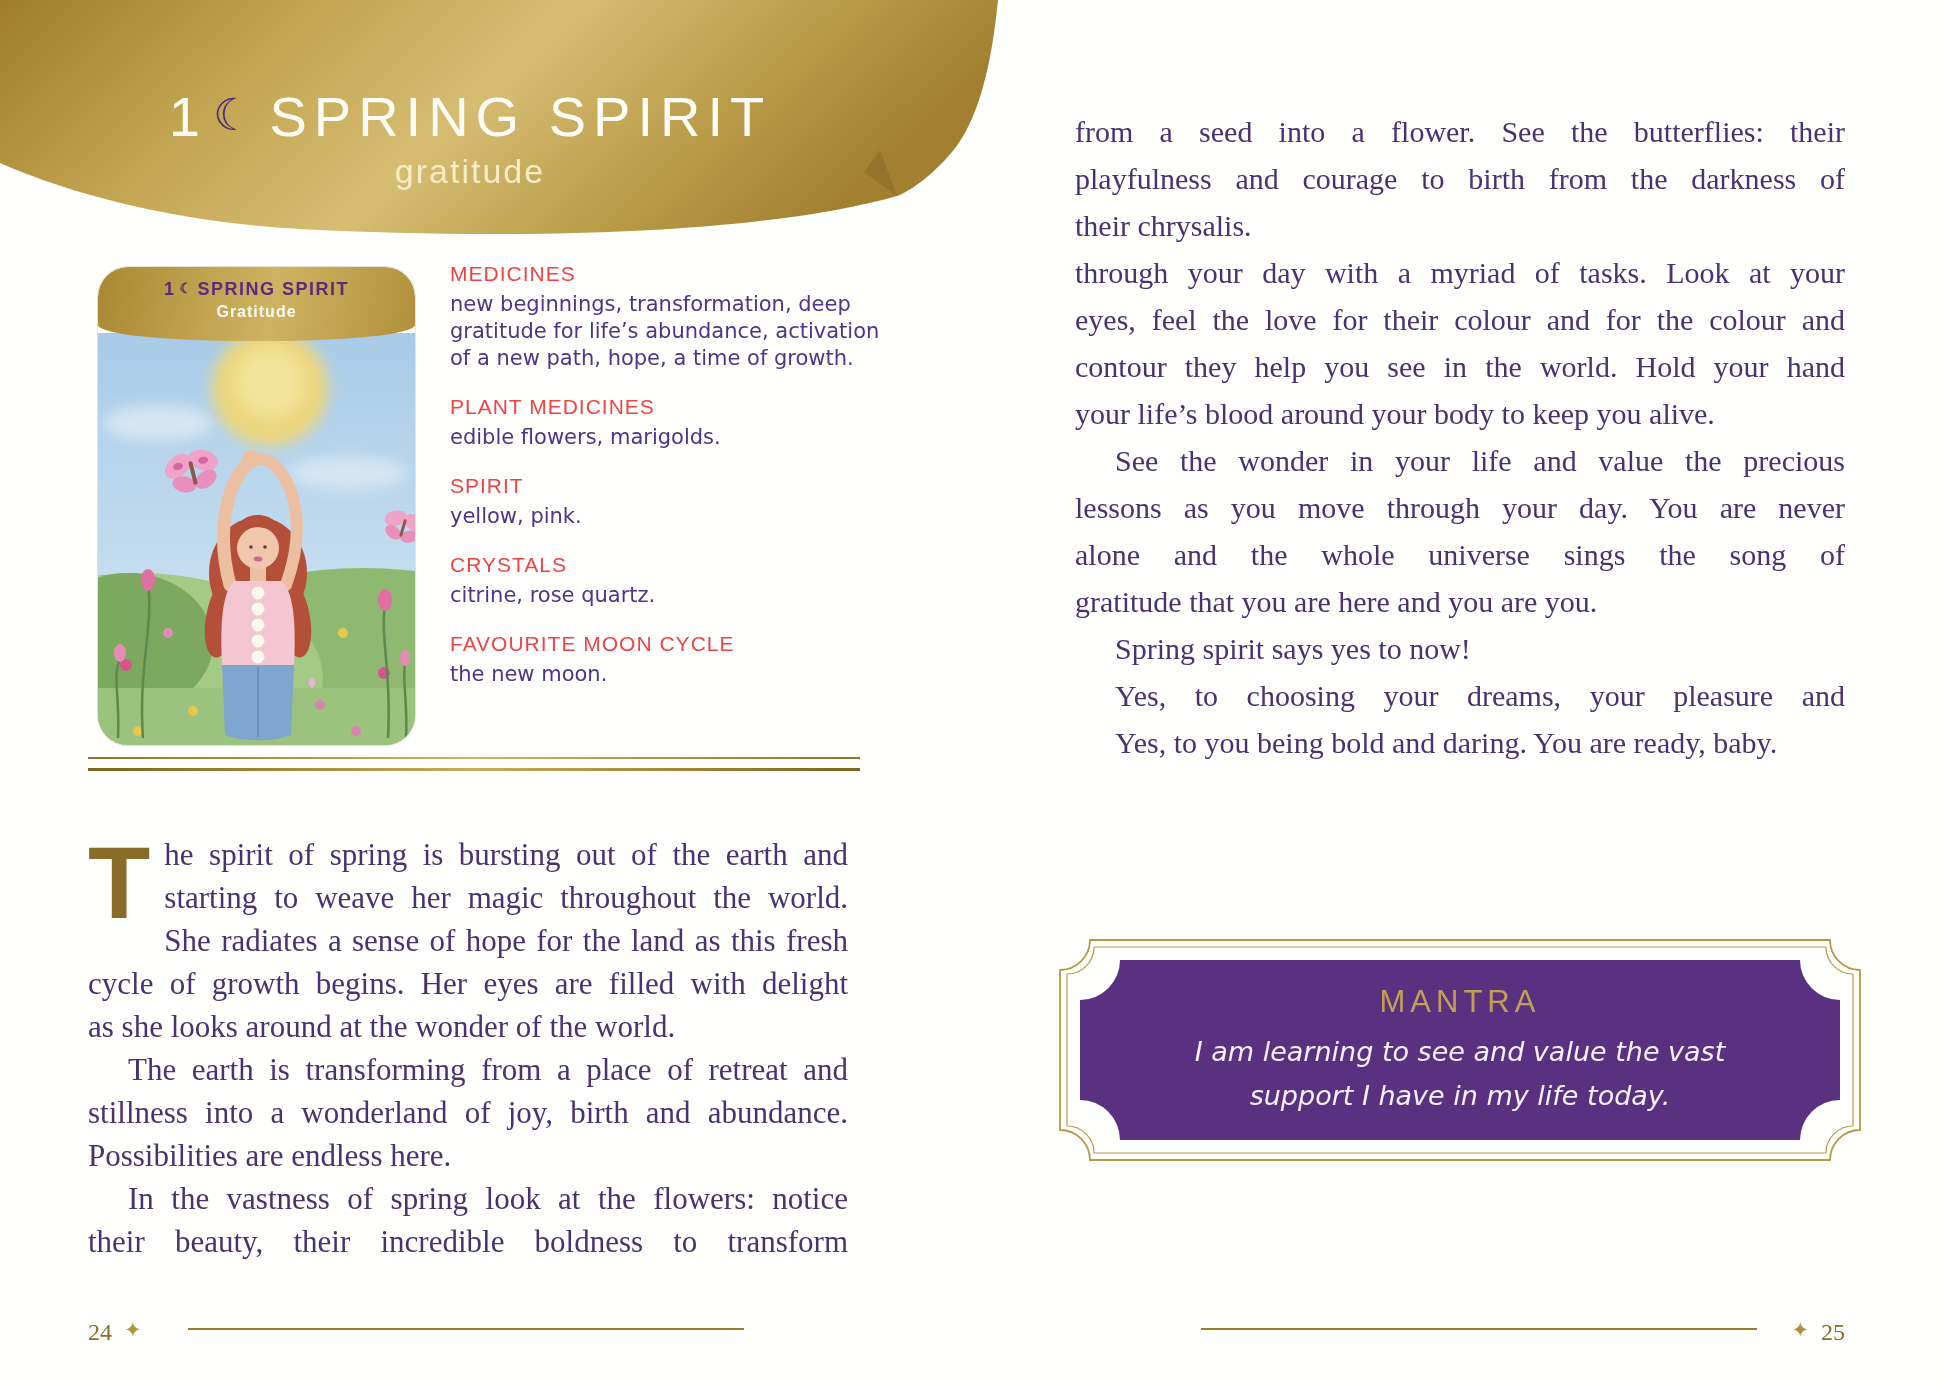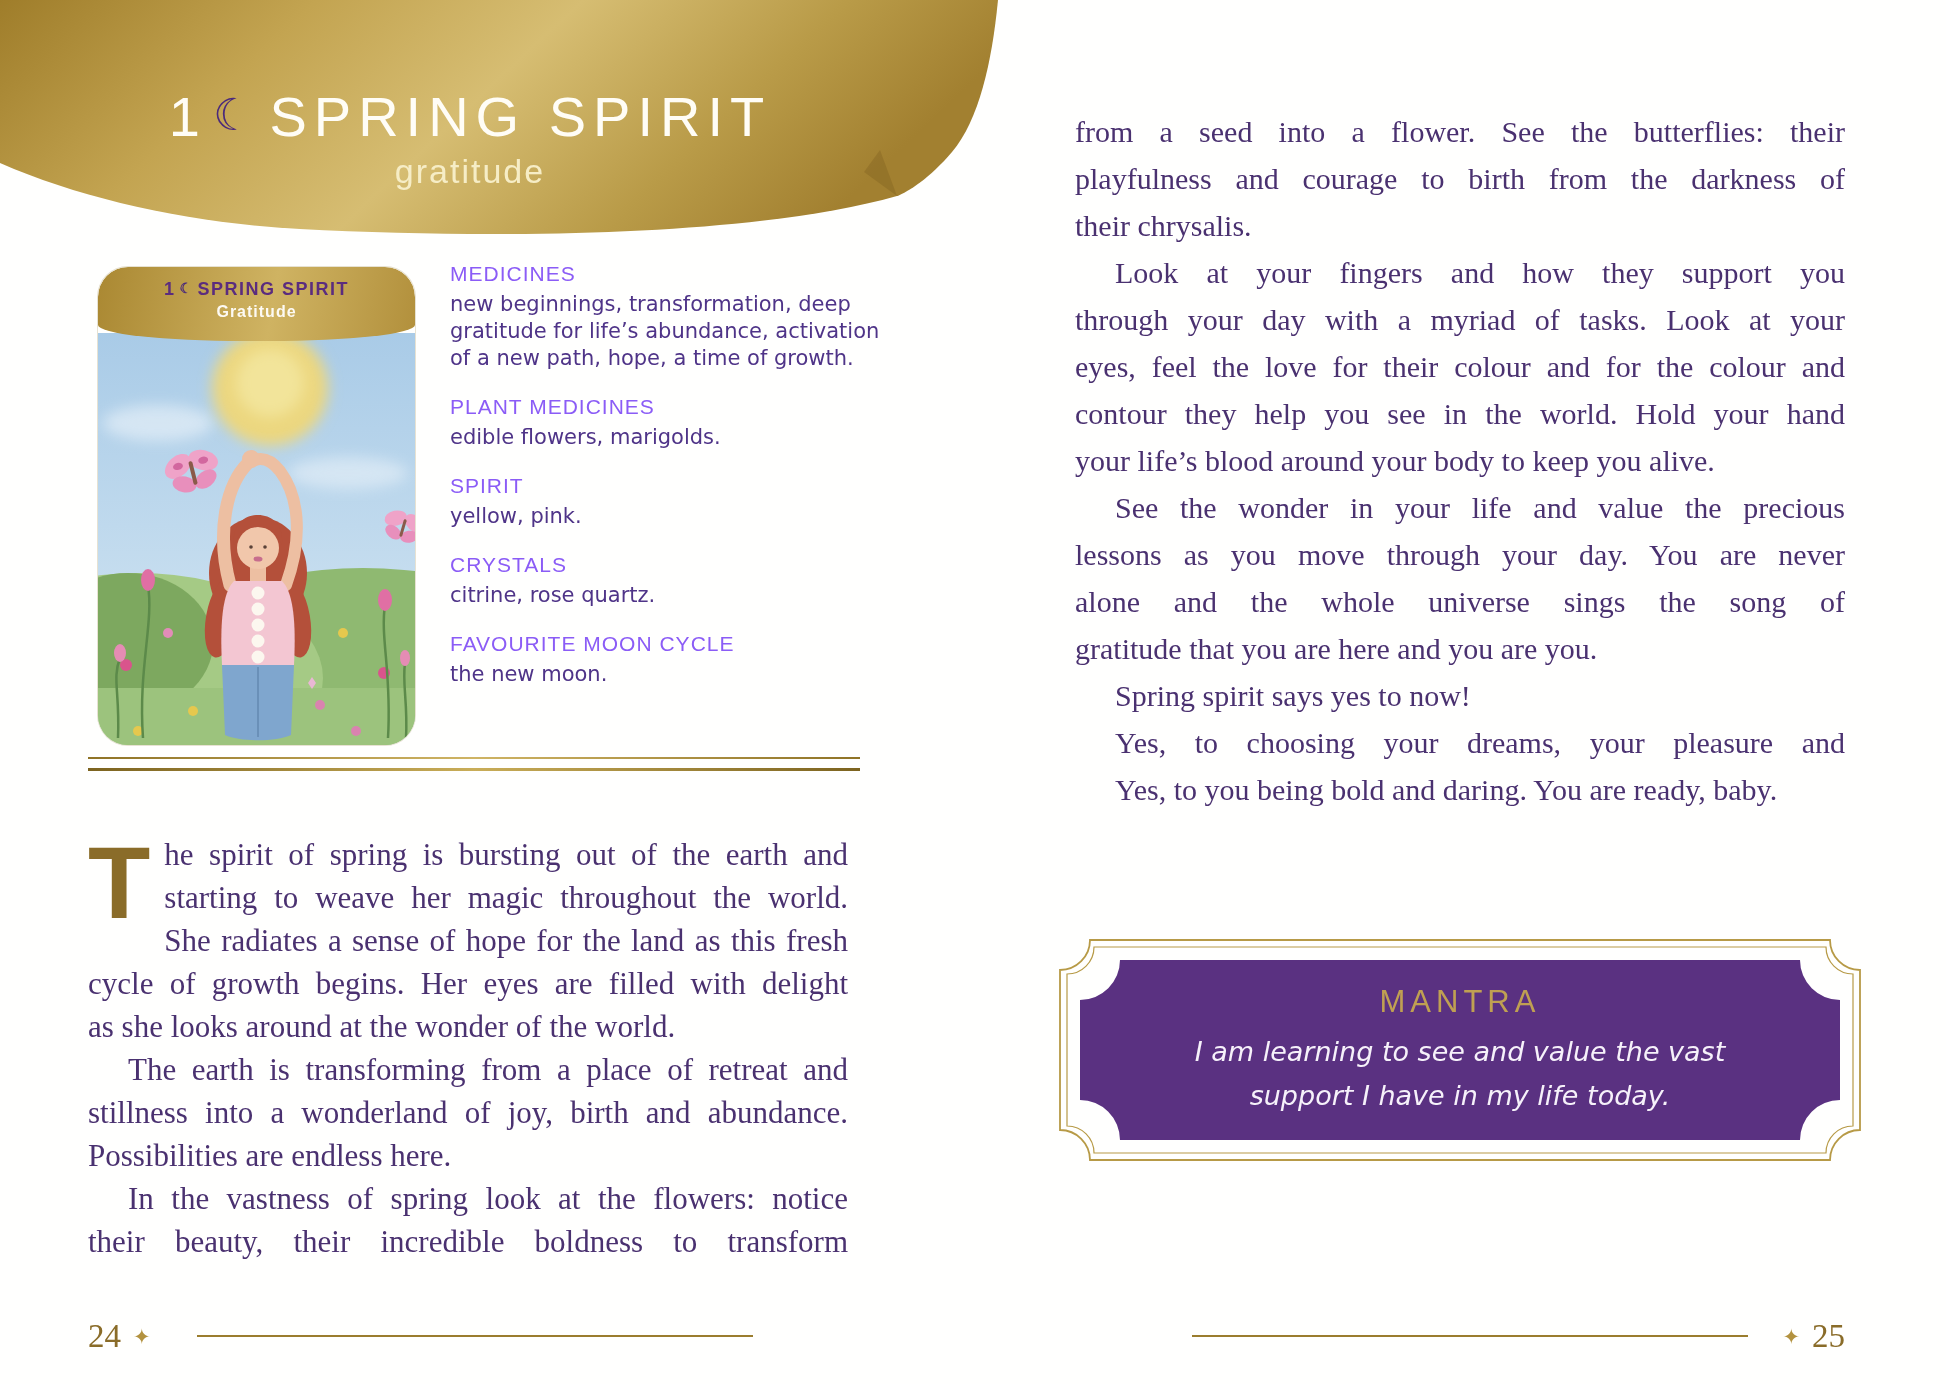--- a/index.html
+++ b/index.html
@@ -19,42 +19,42 @@
   .card-band{position:absolute;left:0;top:0;width:317px;height:74px;
              background:linear-gradient(100deg,#aa8832 0%,#cfb362 55%,#b2903c 100%);
              border-radius:30px 30px 46% 46% / 30px 30px 16px 16px;text-align:center;z-index:2;}
   .card-band-title{margin-top:12px;font-size:18px;letter-spacing:1.5px;color:#5b2c7e;font-weight:700;}
   .card-band-title .moon{color:#4b2a7b;font-size:14px;vertical-align:2px;margin:0 4px;}
   .card-band-sub{margin-top:3px;font-size:16px;letter-spacing:1px;color:#fdfaf3;font-weight:700;}
   .card-art{position:absolute;left:0;top:66px;width:317px;height:412px;}
   
   .attrs{position:absolute;left:450px;top:262px;width:440px;}
   .attr-item{margin-bottom:23px;}
-  .attr-label{font-size:21px;letter-spacing:1px;color:#8b5cf6;margin-bottom:5px;}
+  .attr-label{font-size:21px;letter-spacing:1px;color:#ef4444;margin-bottom:5px;}
   .attr-value{font-size:21px;color:#4f3488;line-height:27px;font-family:"DejaVu Sans",sans-serif;}
   
   .divider{position:absolute;left:88px;top:757px;width:772px;}
   .divider .dl1{height:2px;background:linear-gradient(90deg,#8f7326,#cfb464,#8f7326);margin-bottom:9px;}
   .divider .dl2{height:3px;background:linear-gradient(90deg,#7c631f,#c9ad58,#7c631f);}
   
   .bodycol{position:absolute;font-family:"Liberation Serif",serif;color:#4a3170;}
   .body-left{left:88px;top:833px;width:760px;font-size:31px;}
   .body-right{left:1075px;top:108px;width:770px;font-size:30px;}
   .bline{text-align:justify;text-align-last:justify;}
   .body-left .bline{height:43px;line-height:43px;}
   .body-right .bline{height:47px;line-height:47px;}
   .bline.end{text-align-last:left;}
   .bline.ind{text-indent:40px;}
   .dropcap{float:left;font-size:102px;line-height:84px;padding:8px 14px 0 0;color:#8a6c29;
            font-weight:700;font-family:"Liberation Sans",sans-serif;}
   
   .footer{position:absolute;top:1318px;height:40px;color:#8a6c29;}
   .footer-left{left:88px;width:760px;}
   .footer-right{left:1075px;width:770px;}
-  .pagenum{font-family:"Liberation Serif",serif;font-size:33px;}
+  .pagenum{font-family:"Liberation Serif",serif;font-size:24px;}
   .sparkle{font-size:21px;color:#b3923f;vertical-align:3px;margin:0 12px;}
   .footline{display:inline-block;width:556px;height:2px;background:#9b7d2e;vertical-align:10px;}
   .footer-left .footline{margin-left:34px;}
   .footer-right .footline{margin-right:22px;}
   
   .mantra{position:absolute;left:1058px;top:938px;width:804px;height:224px;}
   .mantra svg{position:absolute;left:0;top:0;}
   .mantra-head{position:absolute;left:0;top:46px;width:804px;text-align:center;font-size:31px;
                letter-spacing:5px;color:#c0a052;font-weight:400;}
   .mantra-lines{position:absolute;left:60px;top:92px;width:684px;text-align:center;
@@ -216,21 +216,20 @@
       <div class="bline">stillness into a wonderland of joy, birth and abundance.</div>
       <div class="bline end">Possibilities are endless here.</div>
       <div class="bline ind">In the vastness of spring look at the flowers: notice</div>
       <div class="bline">their beauty, their incredible boldness to transform</div>
     </div>
 
   <div class="bodycol body-right" id="body-right">
       <div class="bline">from a seed into a flower. See the butterflies: their</div>
       <div class="bline">playfulness and courage to birth from the darkness of</div>
       <div class="bline end">their chrysalis.</div>
-      <div class="bline ind">Look at your fingers and how they support you</div>
       <div class="bline">through your day with a myriad of tasks. Look at your</div>
       <div class="bline">eyes, feel the love for their colour and for the colour and</div>
       <div class="bline">contour they help you see in the world. Hold your hand</div>
       <div class="bline end">your life’s blood around your body to keep you alive.</div>
       <div class="bline ind">See the wonder in your life and value the precious</div>
       <div class="bline">lessons as you move through your day. You are never</div>
       <div class="bline">alone and the whole universe sings the song of</div>
       <div class="bline end">gratitude that you are here and you are you.</div>
       <div class="bline ind end">Spring spirit says yes to now!</div>
       <div class="bline ind">Yes, to choosing your dreams, your pleasure and</div>

